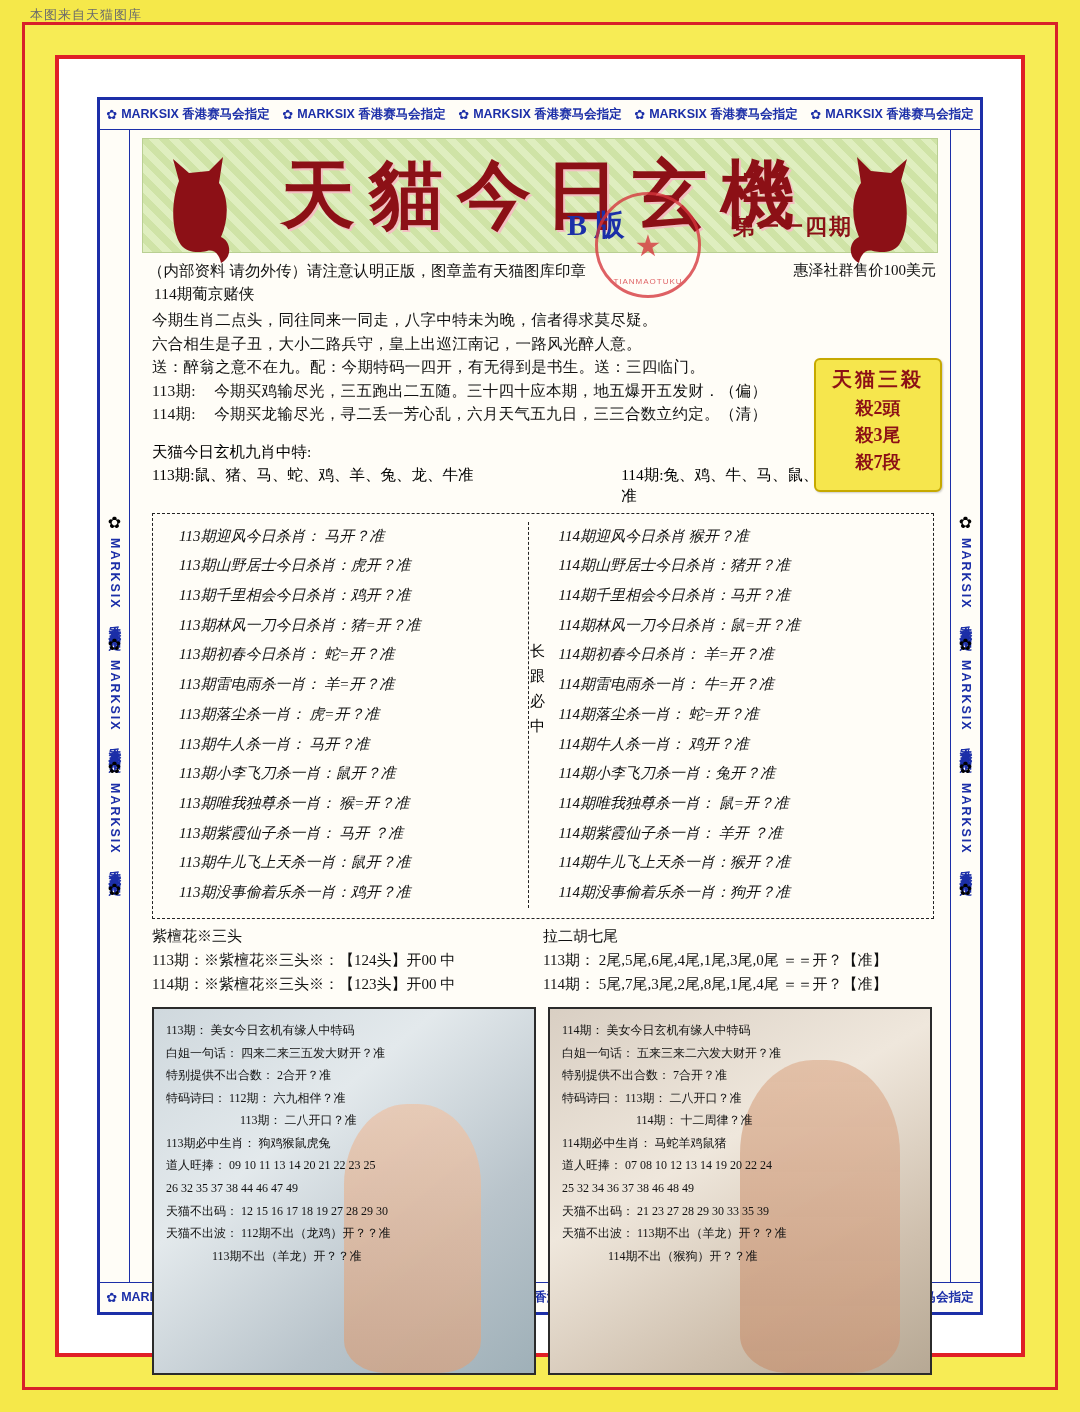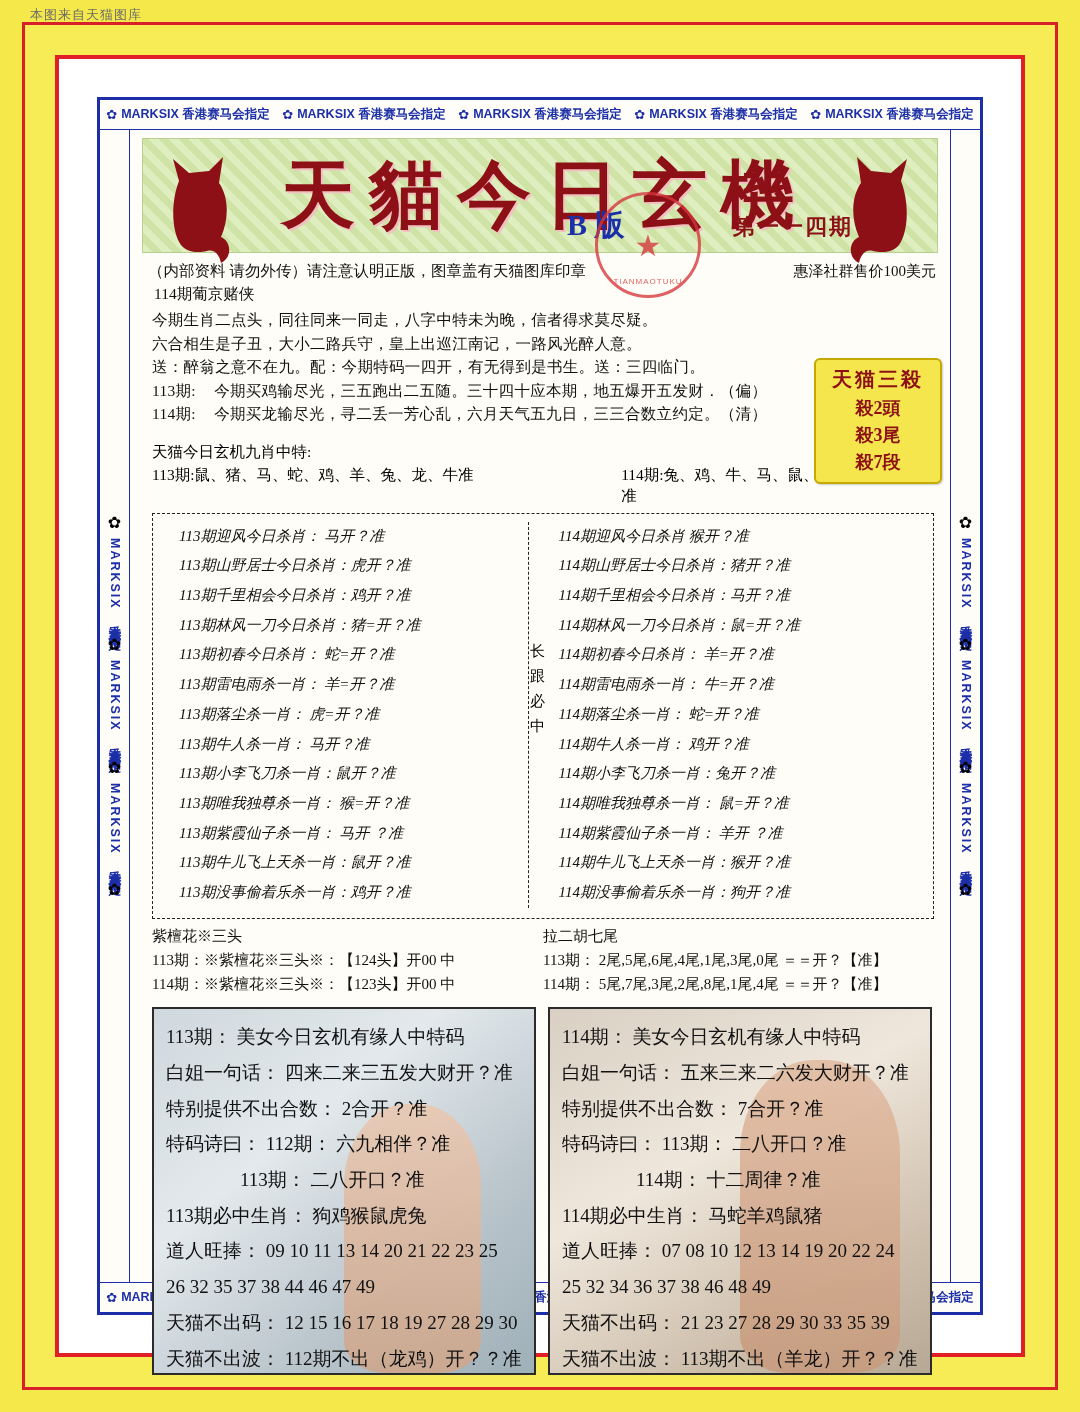--- a/index.html
+++ b/index.html
@@ -99,34 +99,34 @@
     width:106px; height:106px; border-radius:50%;
     border:3px solid #d6363c; opacity:.78;
     display:flex; align-items:center; justify-content:center;
     color:#d6363c; font-size:10px; text-align:center; line-height:1.1;
     z-index:20;
   }
   .stamp .star { font-size:30px; color:#d6363c; }
   .stamp .ring-txt { position:absolute; bottom:8px; width:100%; font-size:8px; letter-spacing:1px;}
 
   .noticerow {
-    display:flex; align-items:center; gap:8px;
+    display:flex; align-items:flex-start; gap:8px;
     margin:8px 6px 2px 10px; font-size:15.5px; color:#111;
     font-family:"Liberation Serif", serif;
   }
   .noticerow .price { margin-left:auto; font-size:15px; color:#111; }
 
   .poem { margin:2px 6px 0 14px; font-family:"Liberation Serif", serif; color:#111; }
   .poem .head { font-size:15.5px; margin:2px 0 3px 2px; }
   .poem .line { font-size:15.5px; line-height:1.52; letter-spacing:0.3px; }
   .poem .line .lbl { display:inline-block; min-width:58px; }
 
   .three-kill {
     position:absolute; right:8px; top:228px;
-    width:128px; padding:6px 2px 8px;
+    width:128px; padding:6px 2px 16px;
     background:#f6e64d; border:2px solid #c6a900; border-radius:6px;
     text-align:center; color:#8c1016;
     font-family:"Liberation Serif", serif; font-weight:bold;
     box-shadow:1px 1px 2px rgba(0,0,0,.2);
   }
   .three-kill .t { font-size:20px; letter-spacing:3px; }
   .three-kill .k { font-size:18px; margin-top:3px; }
 
   .midlabel { margin:16px 0 1px 14px; font-size:15.5px; font-family:"Liberation Serif", serif; }
   .nineline { display:flex; margin:2px 0 6px 14px; font-size:15.5px; font-family:"Liberation Serif", serif; }
@@ -177,21 +177,21 @@
     background:linear-gradient(180deg,rgba(226,190,165,.95),rgba(198,155,126,.92));
     border-radius:46% 46% 30% 30% / 30% 30% 12% 12%;
     filter:blur(.6px);
   }
   .photo.left .body { right:14%; width:36%; height:74%;
     background:linear-gradient(180deg,rgba(232,200,178,.9),rgba(205,166,140,.9)); }
   .photo .txt {
     position:relative; z-index:5; padding:10px 8px 0 12px;
     font-family:"Liberation Serif", serif; color:#111;
   }
-  .photo .txt .ln { font-size:19px; line-height:1.88; white-space:nowrap; }
+  .photo .txt .ln { font-size:12px; line-height:1.88; white-space:nowrap; }
   .photo .txt .ind { padding-left:74px; }
   .photo .txt .ind2 { padding-left:46px; }
 </style>
 </head>
 <body>
 
 <div class="watermark">本图来自天猫图库</div>
 
 <div class="outer">
 <div class="redframe">

